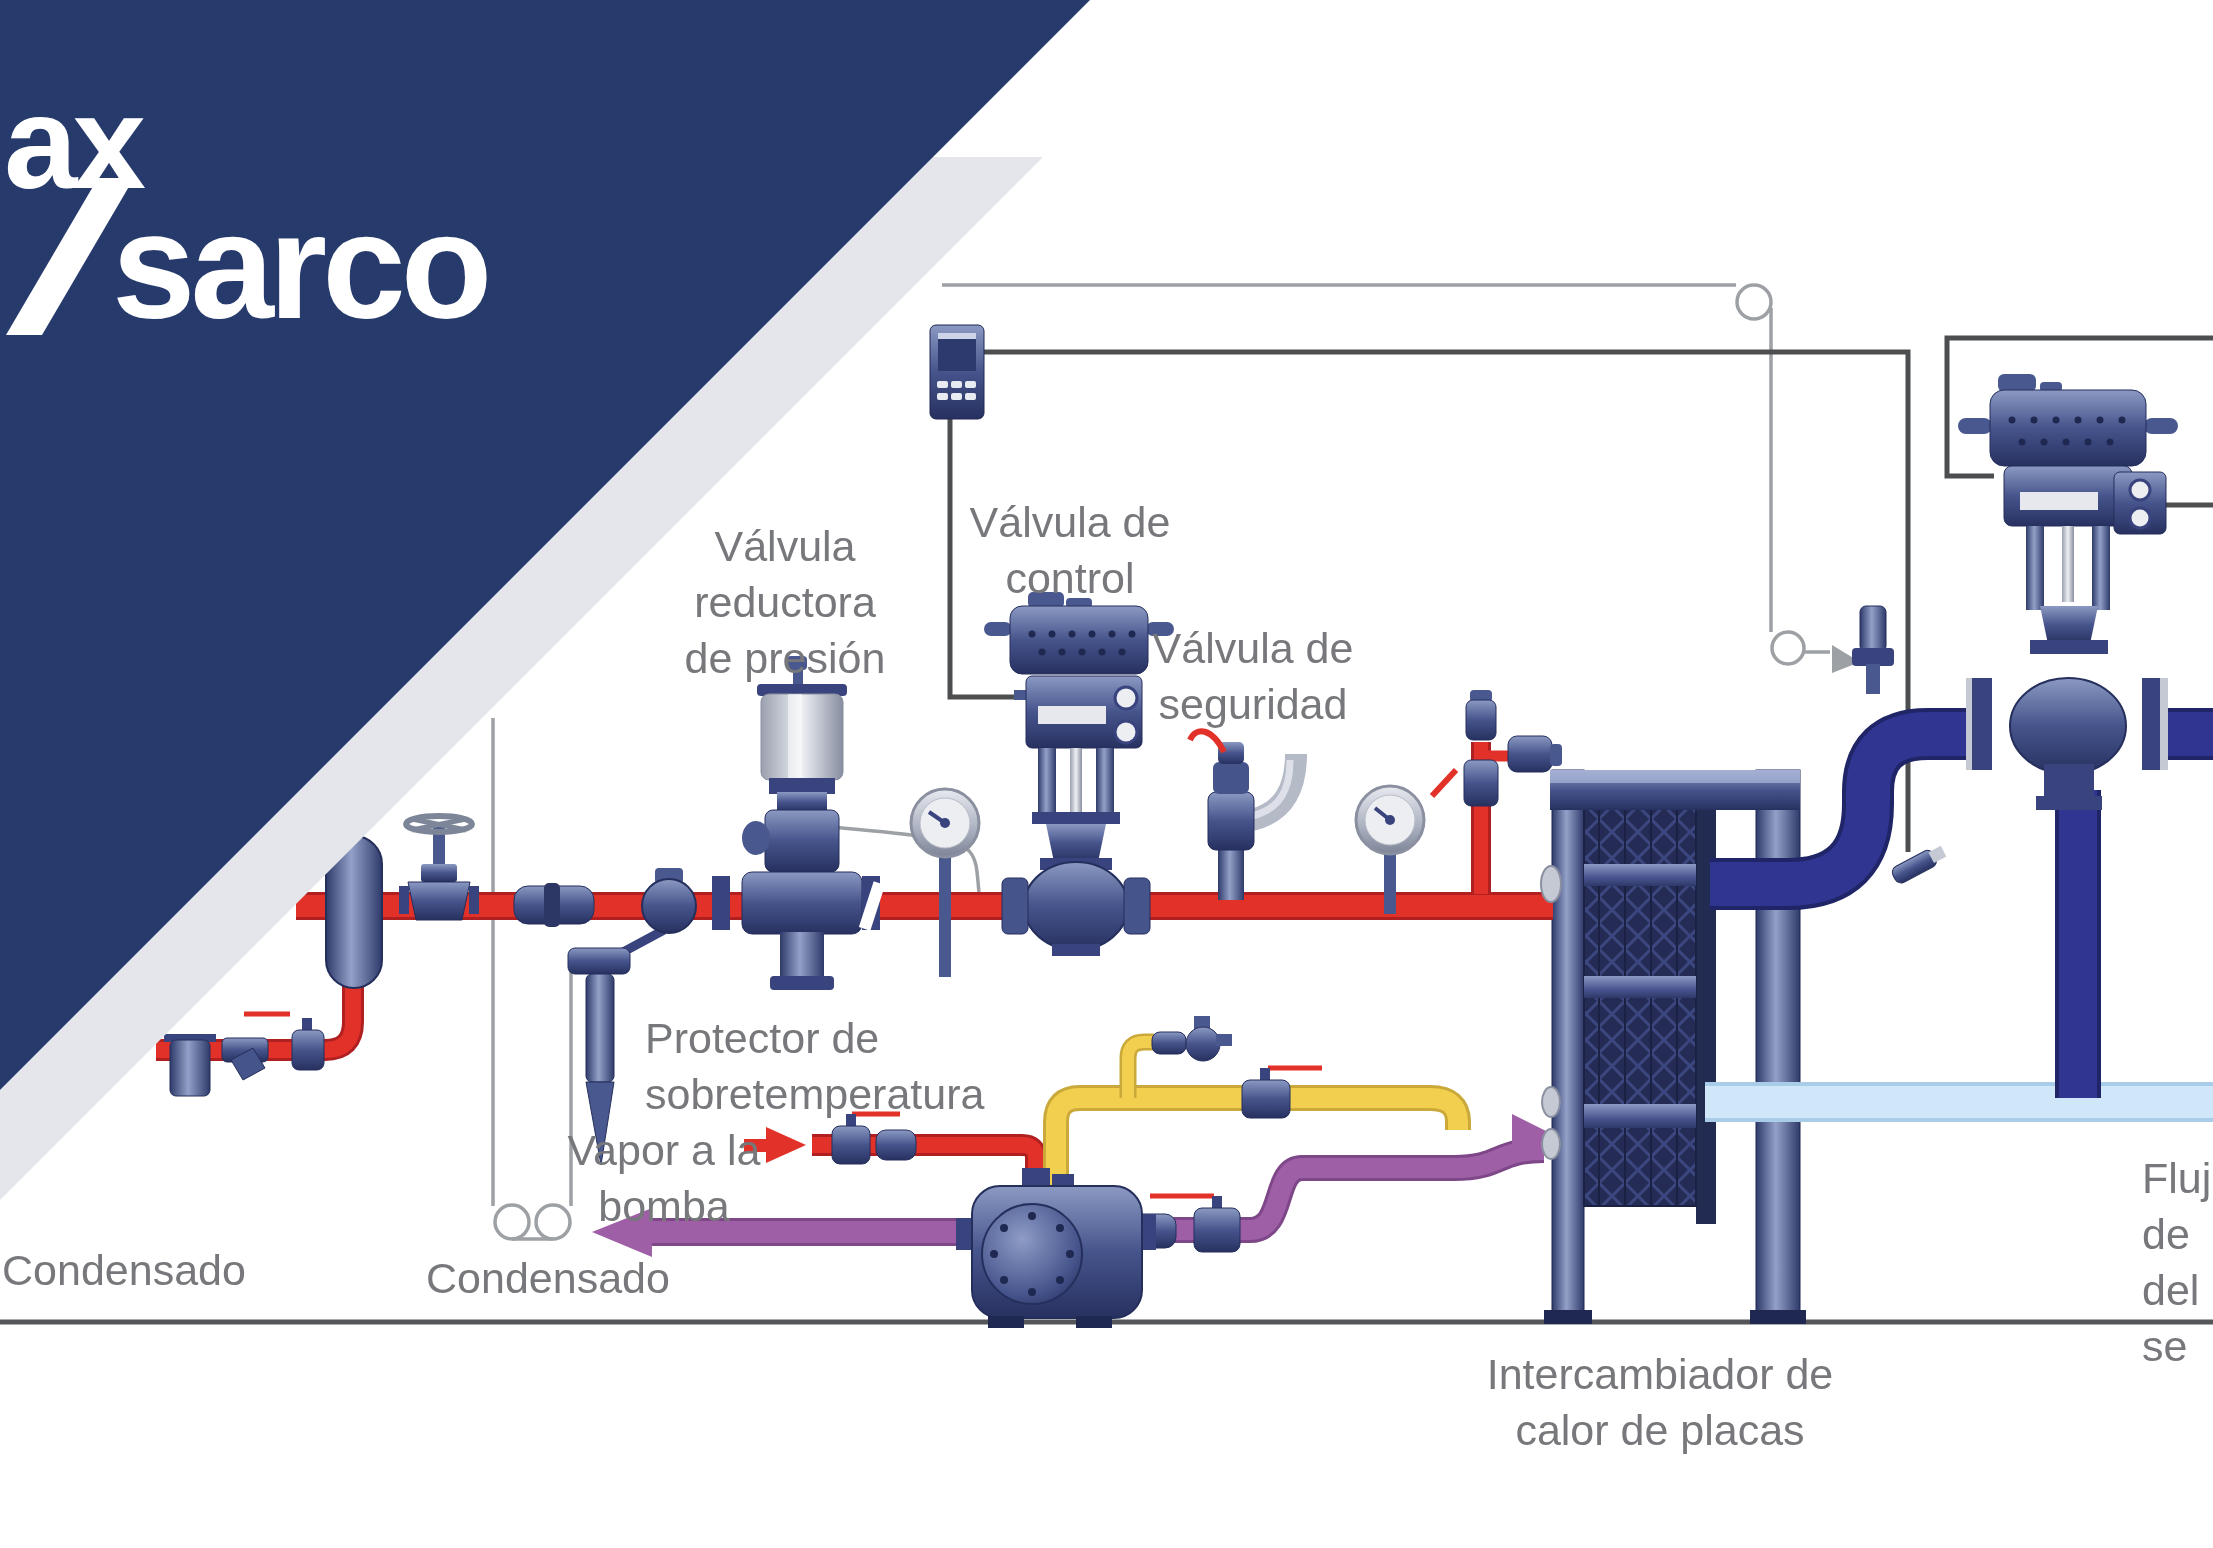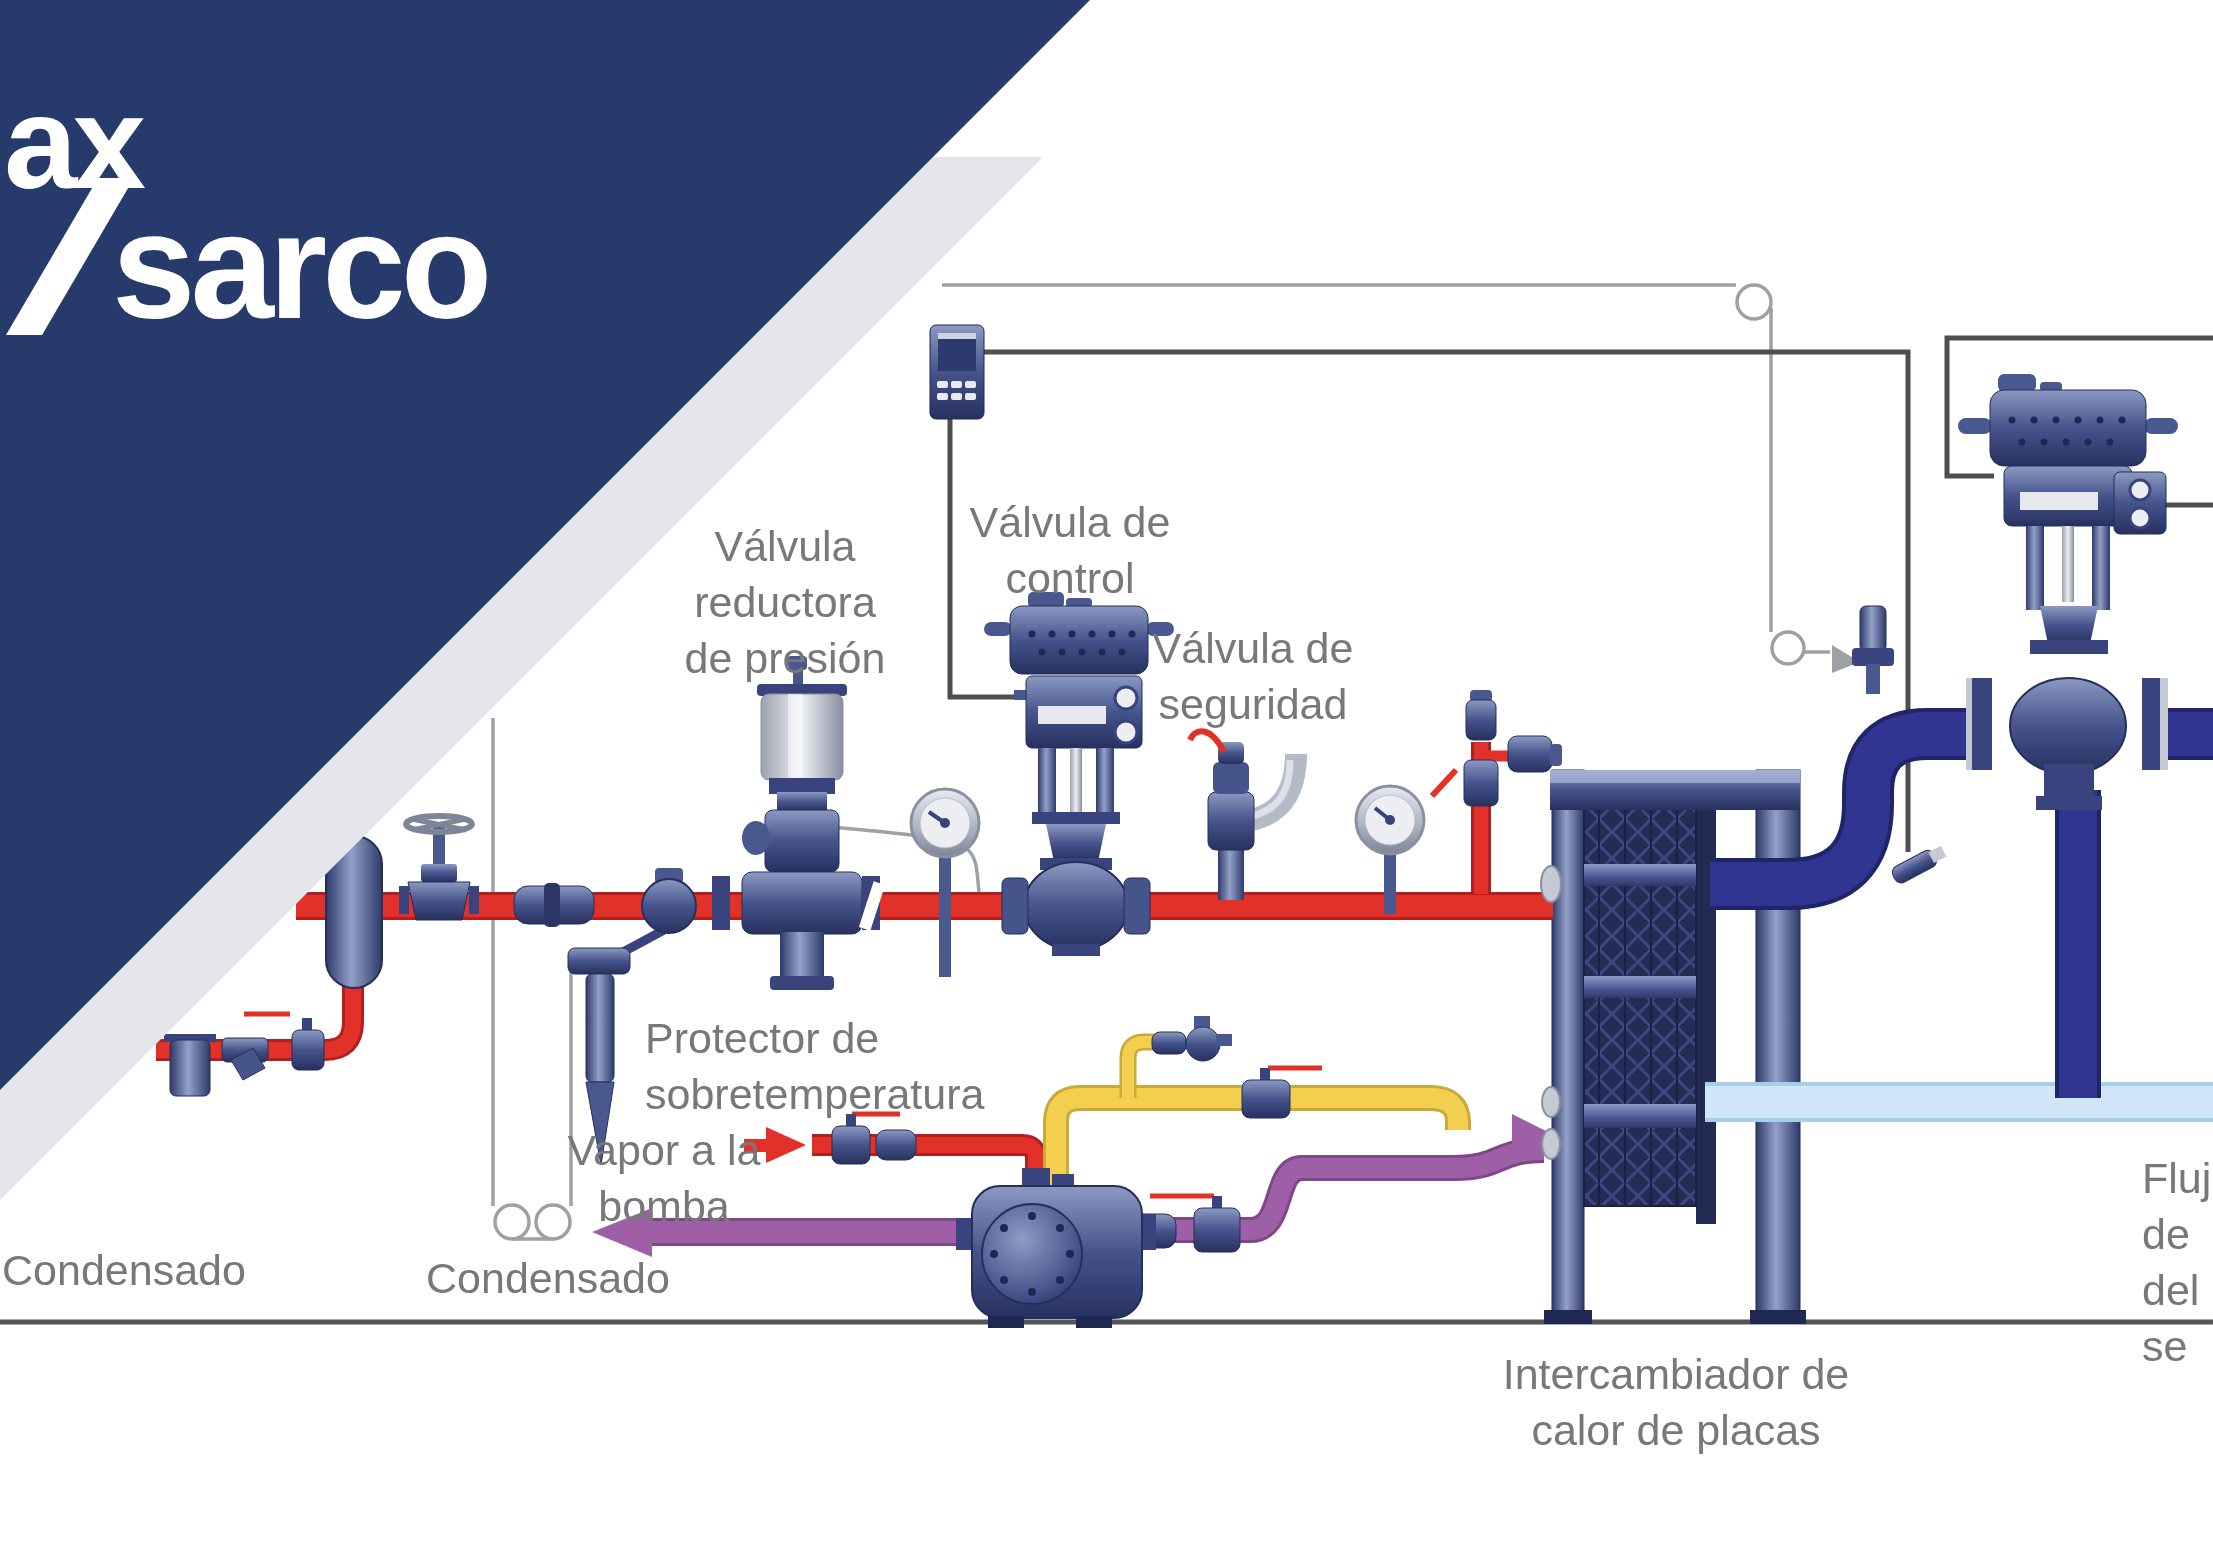--- a/index.html
+++ b/index.html
@@ -404,18 +404,18 @@
 <div class="lbl ctr" style="left:1070px;top:494px;">Válvula de
 control</div>
 <div class="lbl ctr" style="left:1253px;top:620px;">Válvula de
 seguridad</div>
 <div class="lbl ctr" style="left:664px;top:1122px;">Vapor a la
 bomba</div>
 <div class="lbl" style="left:645px;top:1010px;">Protector de
 sobretemperatura</div>
 <div class="lbl" style="left:2px;top:1242px;">Condensado</div>
 <div class="lbl" style="left:426px;top:1250px;">Condensado</div>
-<div class="lbl ctr" style="left:1660px;top:1346px;margin-left:16px;">Intercambiador de
+<div class="lbl ctr" style="left:1660px;top:1346px;">Intercambiador de
 calor de placas</div>
 <div class="lbl" style="left:2142px;top:1150px;">Flujo de
 del se</div>
 
 </div>
 
 </body></html>

